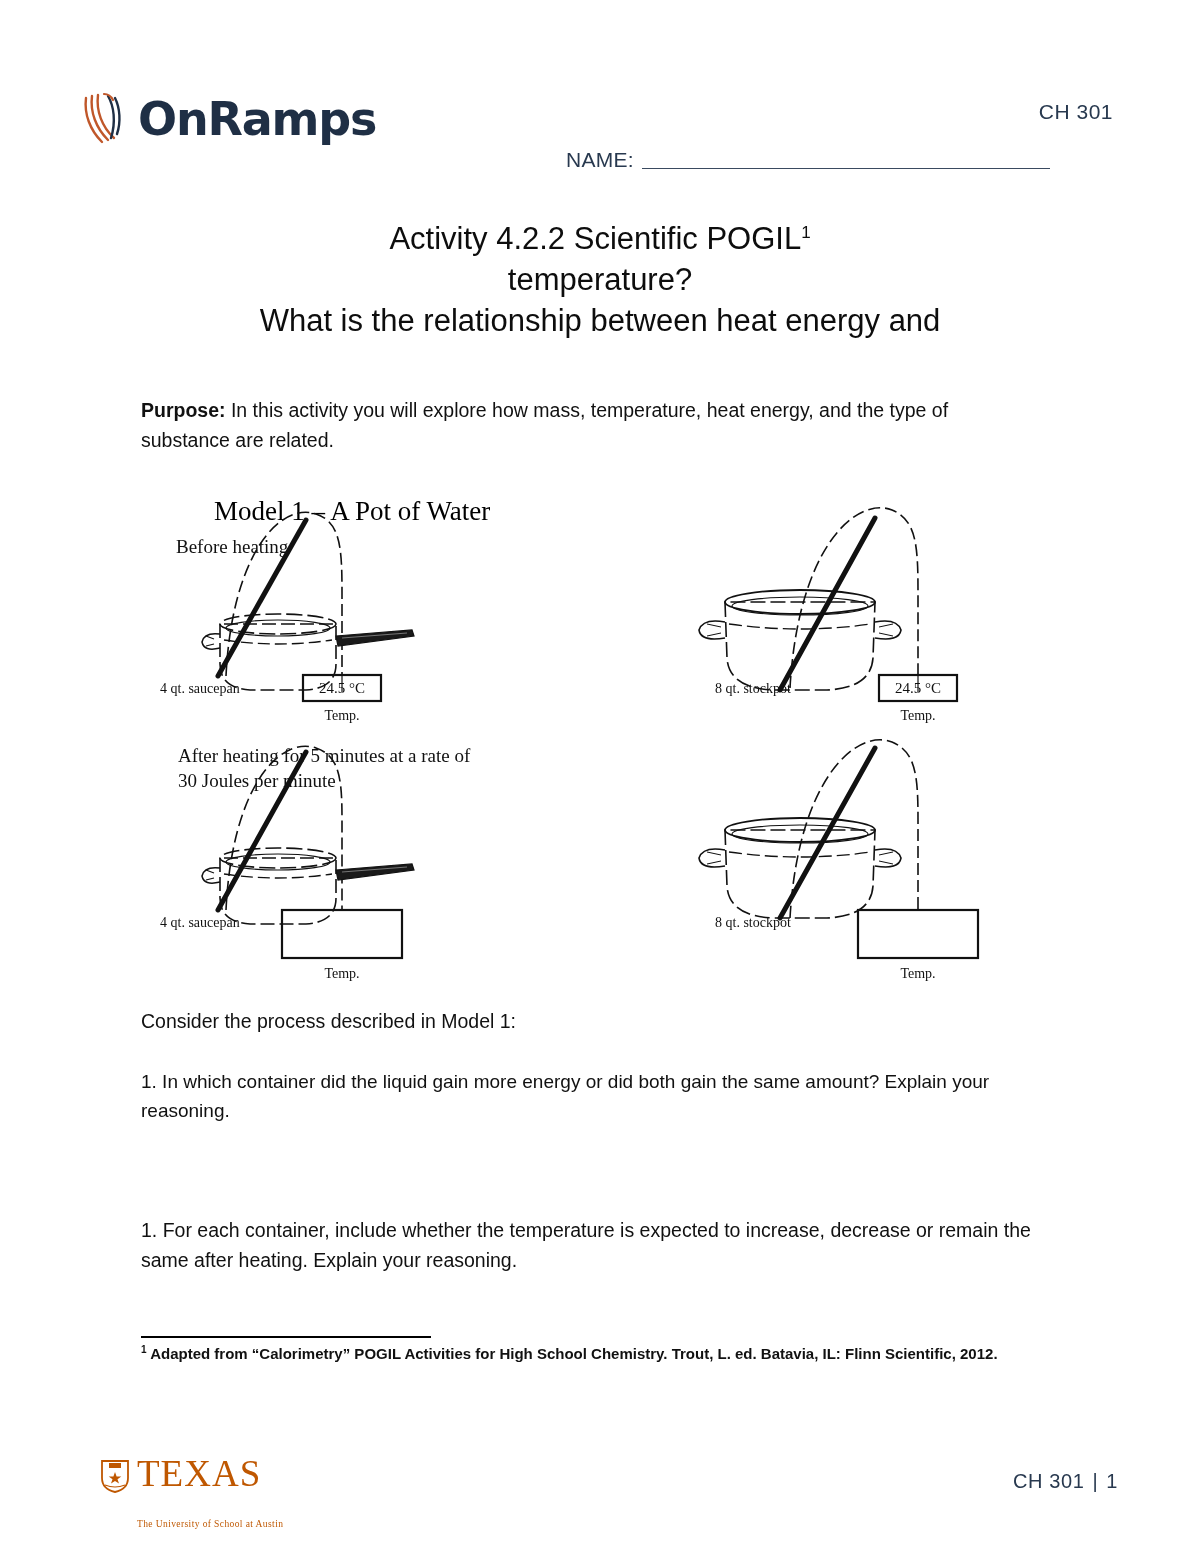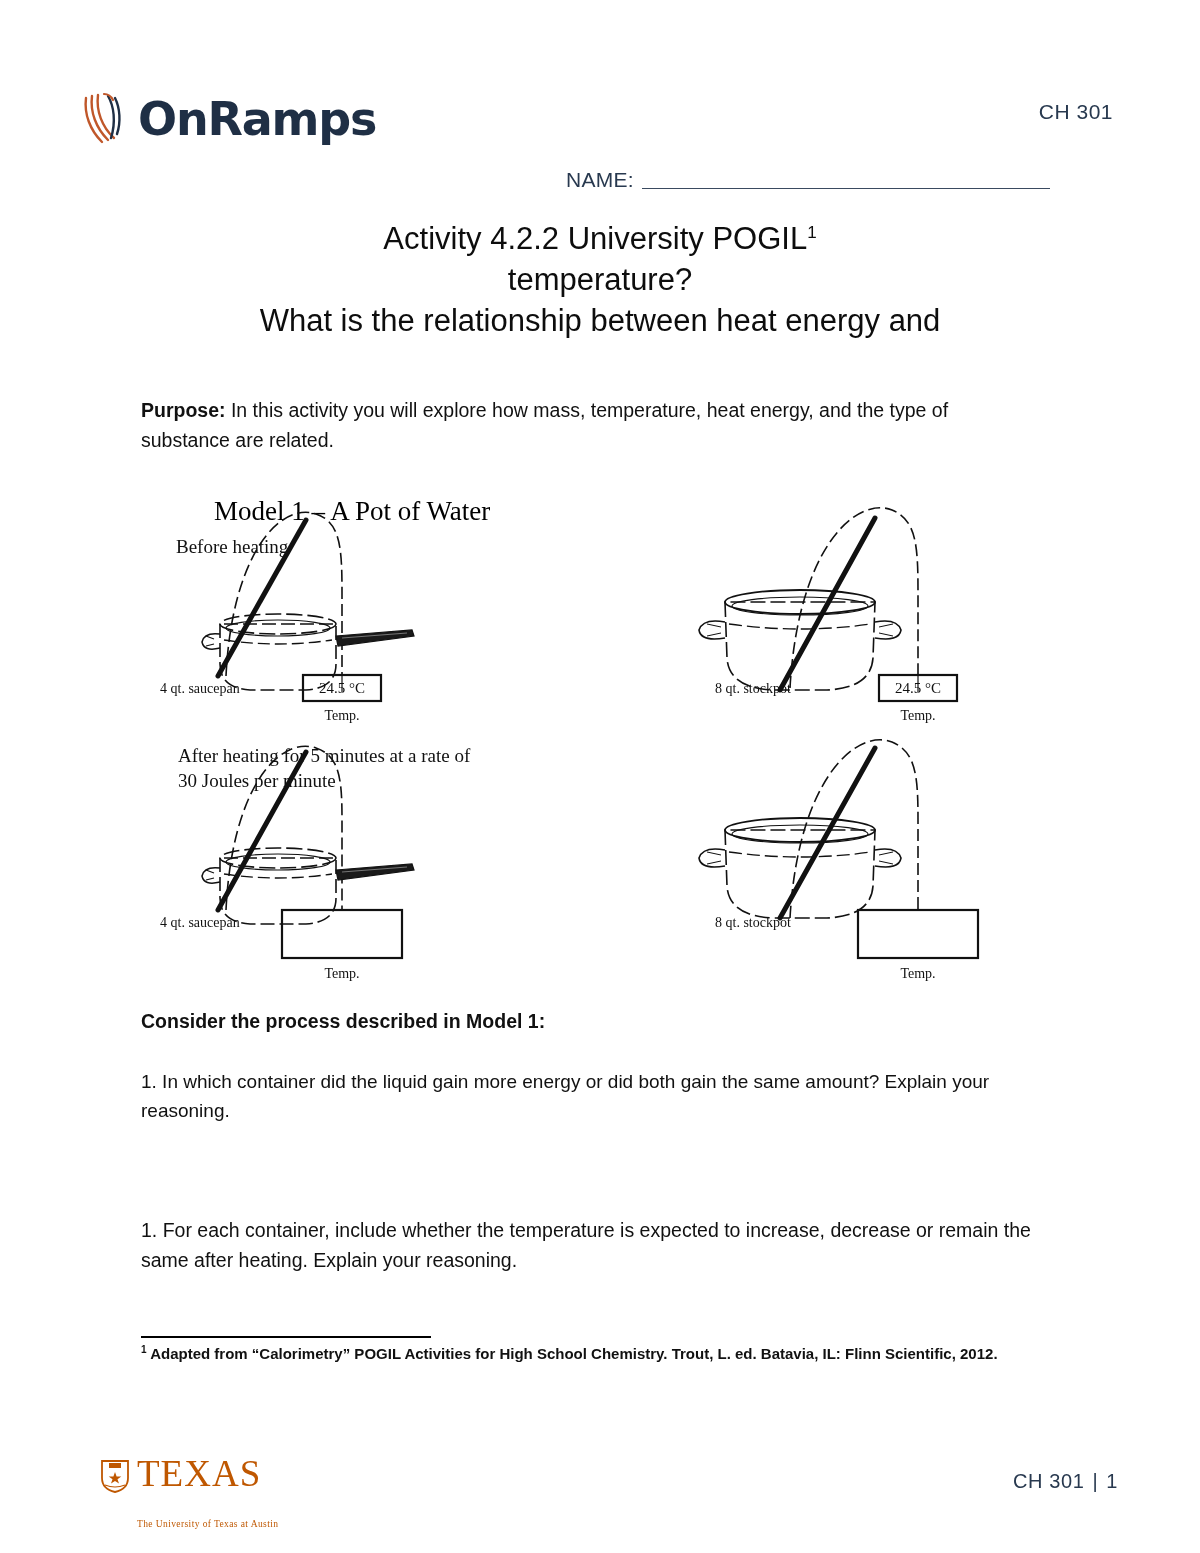--- a/index.html
+++ b/index.html
@@ -16,21 +16,21 @@
   
   .logo-wrap { position:absolute; left:78px; top:88px; display:flex; align-items:center; }
   .logo-mark { width:56px; height:62px; margin-right:4px; }
   .logo-word { font-size:46px; font-weight:bold; color:#1f2f45; letter-spacing:-1.2px;
                font-family:"DejaVu Sans", sans-serif; line-height:1; }
 
   .course-code-top { position:absolute; right:110px; top:100px;
                      font-size:21px; color:#28394f; letter-spacing:0.5px; }
 
   .name-row { position:absolute; left:566px; top:148px; display:flex; align-items:flex-end; }
-  .name-label { font-size:21px; color:#28394f; letter-spacing:0.3px;margin-top:20px; }
+  .name-label { font-size:21px; color:#28394f; letter-spacing:0.3px; }
   .name-rule { width:408px; height:0; border-bottom:1.6px solid #3a4a60; margin-left:8px; margin-bottom:3px; }
 
   
   .title-block { position:absolute; left:150px; top:218px; width:900px; text-align:center; }
   .title-line { font-size:31px; line-height:1.33; color:#0d0d0d; font-weight:normal; }
   .title-line sup { font-size:17px; vertical-align:super; }
 
   
   .purpose { position:absolute; left:141px; top:396px; width:880px;
              font-size:19.5px; line-height:1.52; color:#111; }
@@ -41,21 +41,21 @@
                    font-family:"Liberation Serif", serif; font-size:27px; color:#000;margin-left:40px; }
   .before-label { position:absolute; left:176px; top:536px;
                   font-family:"Liberation Serif", serif; font-size:19px; color:#111; }
   .after-label { position:absolute; left:178px; top:744px; width:300px;
                  font-family:"Liberation Serif", serif; font-size:19px; line-height:1.3; color:#111; }
 
   .diagram { position:absolute; left:140px; top:480px; width:920px; height:520px; }
   .diagram svg { display:block; }
 
   
-  .consider { position:absolute; left:141px; top:1010px; font-size:19.5px; font-weight:bold; color:#111; }
+  .consider { position:absolute; left:141px; top:1010px; font-size:19.5px; font-weight:normal; color:#111; }
   .q1 { position:absolute; left:141px; top:1068px; width:900px; font-size:19px; line-height:1.52; color:#111; }
   .q2 { position:absolute; left:141px; top:1216px; width:900px; font-size:19.5px; line-height:1.52; color:#111; }
 
   
   .fn-rule { position:absolute; left:141px; top:1336px; width:290px; border-top:2.2px solid #000; }
   .footnote { position:absolute; left:141px; top:1343px; width:905px;
               font-size:15px; line-height:1.45; font-weight:bold; color:#111; }
   .footnote sup { font-size:10px; vertical-align:super; font-weight:bold; }
 
   
@@ -92,21 +92,21 @@
   </div>
 
   <div class="course-code-top">CH 301</div>
 
   <div class="name-row">
     <span class="name-label">NAME:</span>
     <span class="name-rule"></span>
   </div>
 
   <div class="title-block">
-    <div class="title-line"><span>Activity 4.2.2 University POGIL</span><sup>1</sup></div>
+    <div class="title-line"><span>Activity 4.2.2 Scientific POGIL</span><sup>1</sup></div>
     <div class="title-line">temperature?</div>
     <div class="title-line">What is the relationship between heat energy and</div>
   </div>
 
   <div class="purpose">
     <b>Purpose:</b><span> In this activity you will explore how mass, temperature, heat energy, and the type of substance are related.</span>
   </div>
 
   <div class="model-heading">Model 1 – A Pot of Water</div>
   <div class="before-label">Before heating</div>
@@ -204,21 +204,21 @@
 
   <div class="ut-logo">
     <svg class="ut-shield" viewBox="0 0 30 36">
       <path d="M2,3 L28,3 L28,20 Q28,31 15,34 Q2,31 2,20 Z" fill="none" stroke="#bf5700" stroke-width="1.8"></path>
       <rect x="9" y="5" width="12" height="5" fill="#bf5700"></rect>
       <path d="M15,14 L16.6,18.4 L21.3,18.4 L17.5,21.2 L19,25.6 L15,22.9 L11,25.6 L12.5,21.2 L8.7,18.4 L13.4,18.4 Z" fill="#bf5700"></path>
       <path d="M5,27 Q15,31 25,27" fill="none" stroke="#bf5700" stroke-width="1.2"></path>
     </svg>
     <span class="ut-text">
       <span class="ut-word">TEXAS</span>
-      <span class="ut-tag">The University of Texas at Austin</span>
+      <span class="ut-tag">The University of School at Austin</span>
     </span>
   </div>
 
   <div class="footer-right">
     <span>CH 301</span><span class="sep">|</span><span>1</span>
   </div>
 
 </div>
 
 </body></html>

